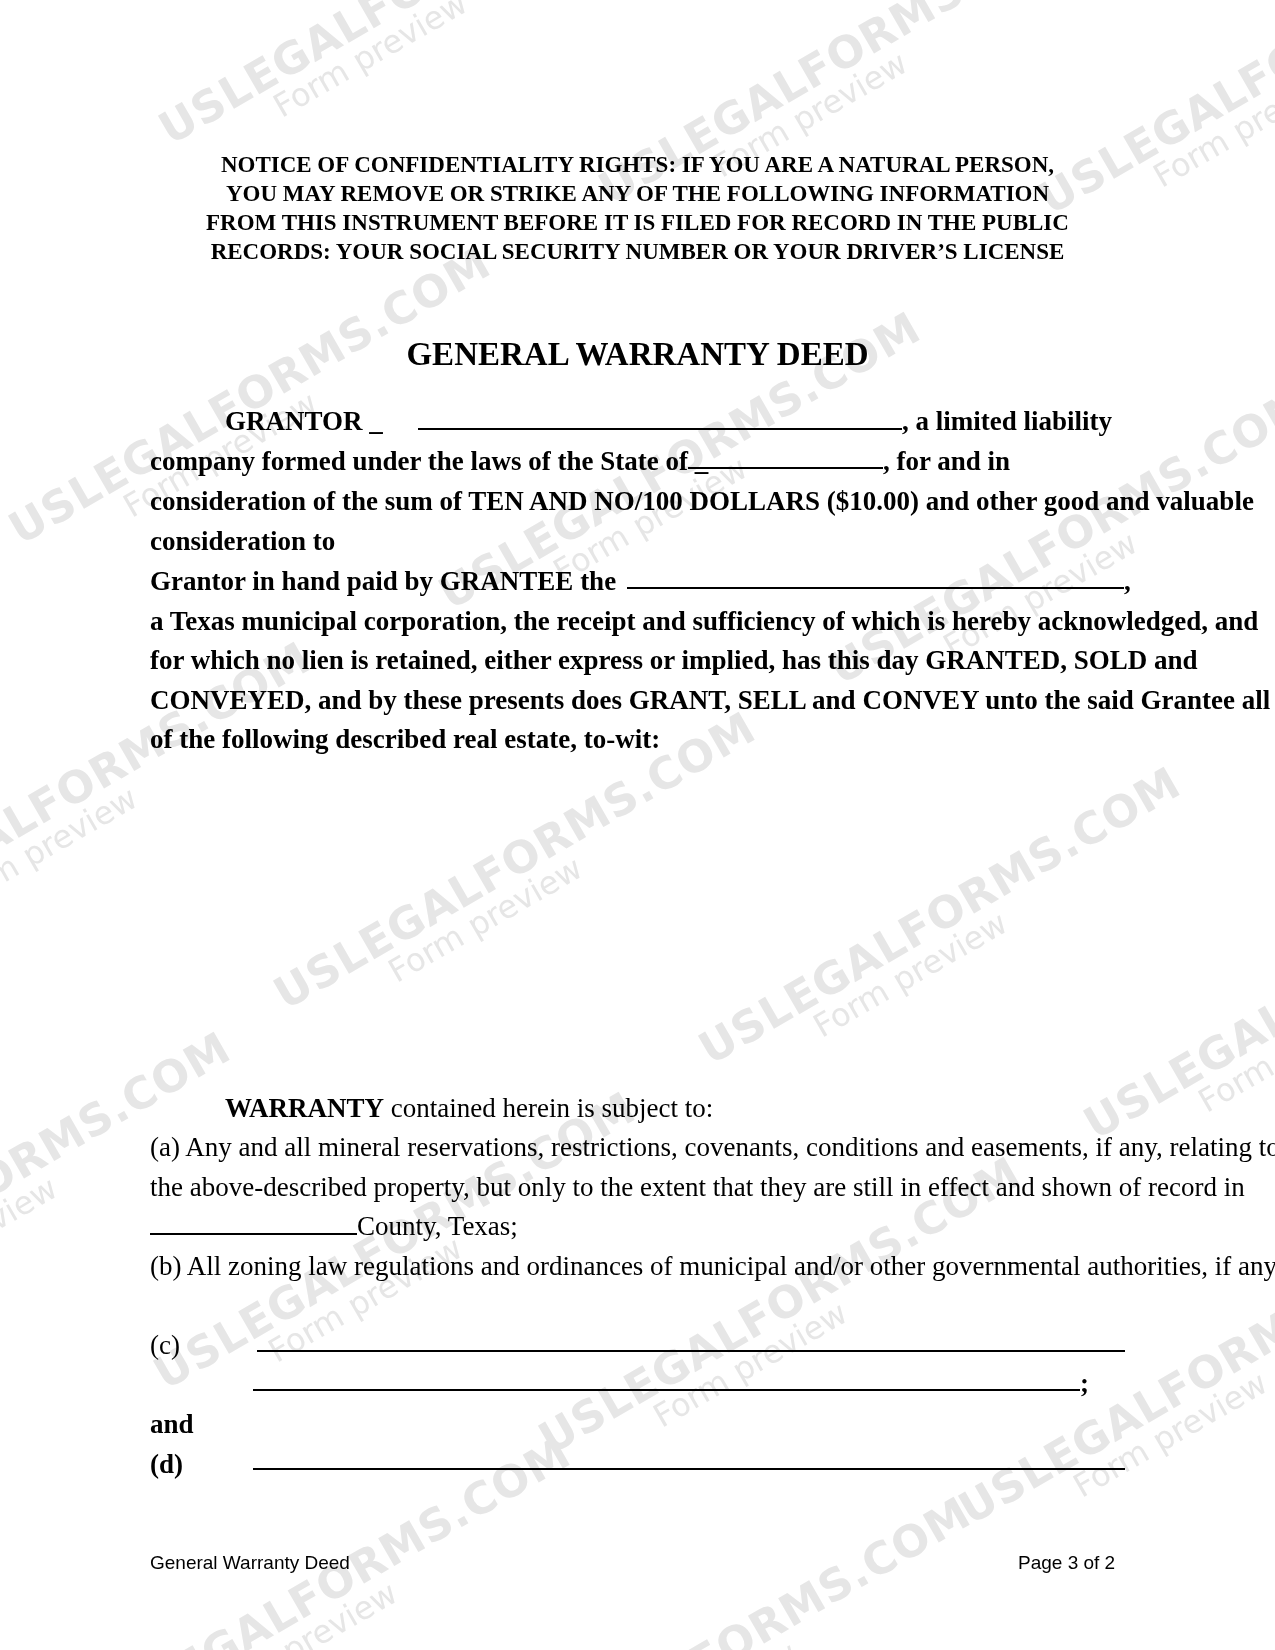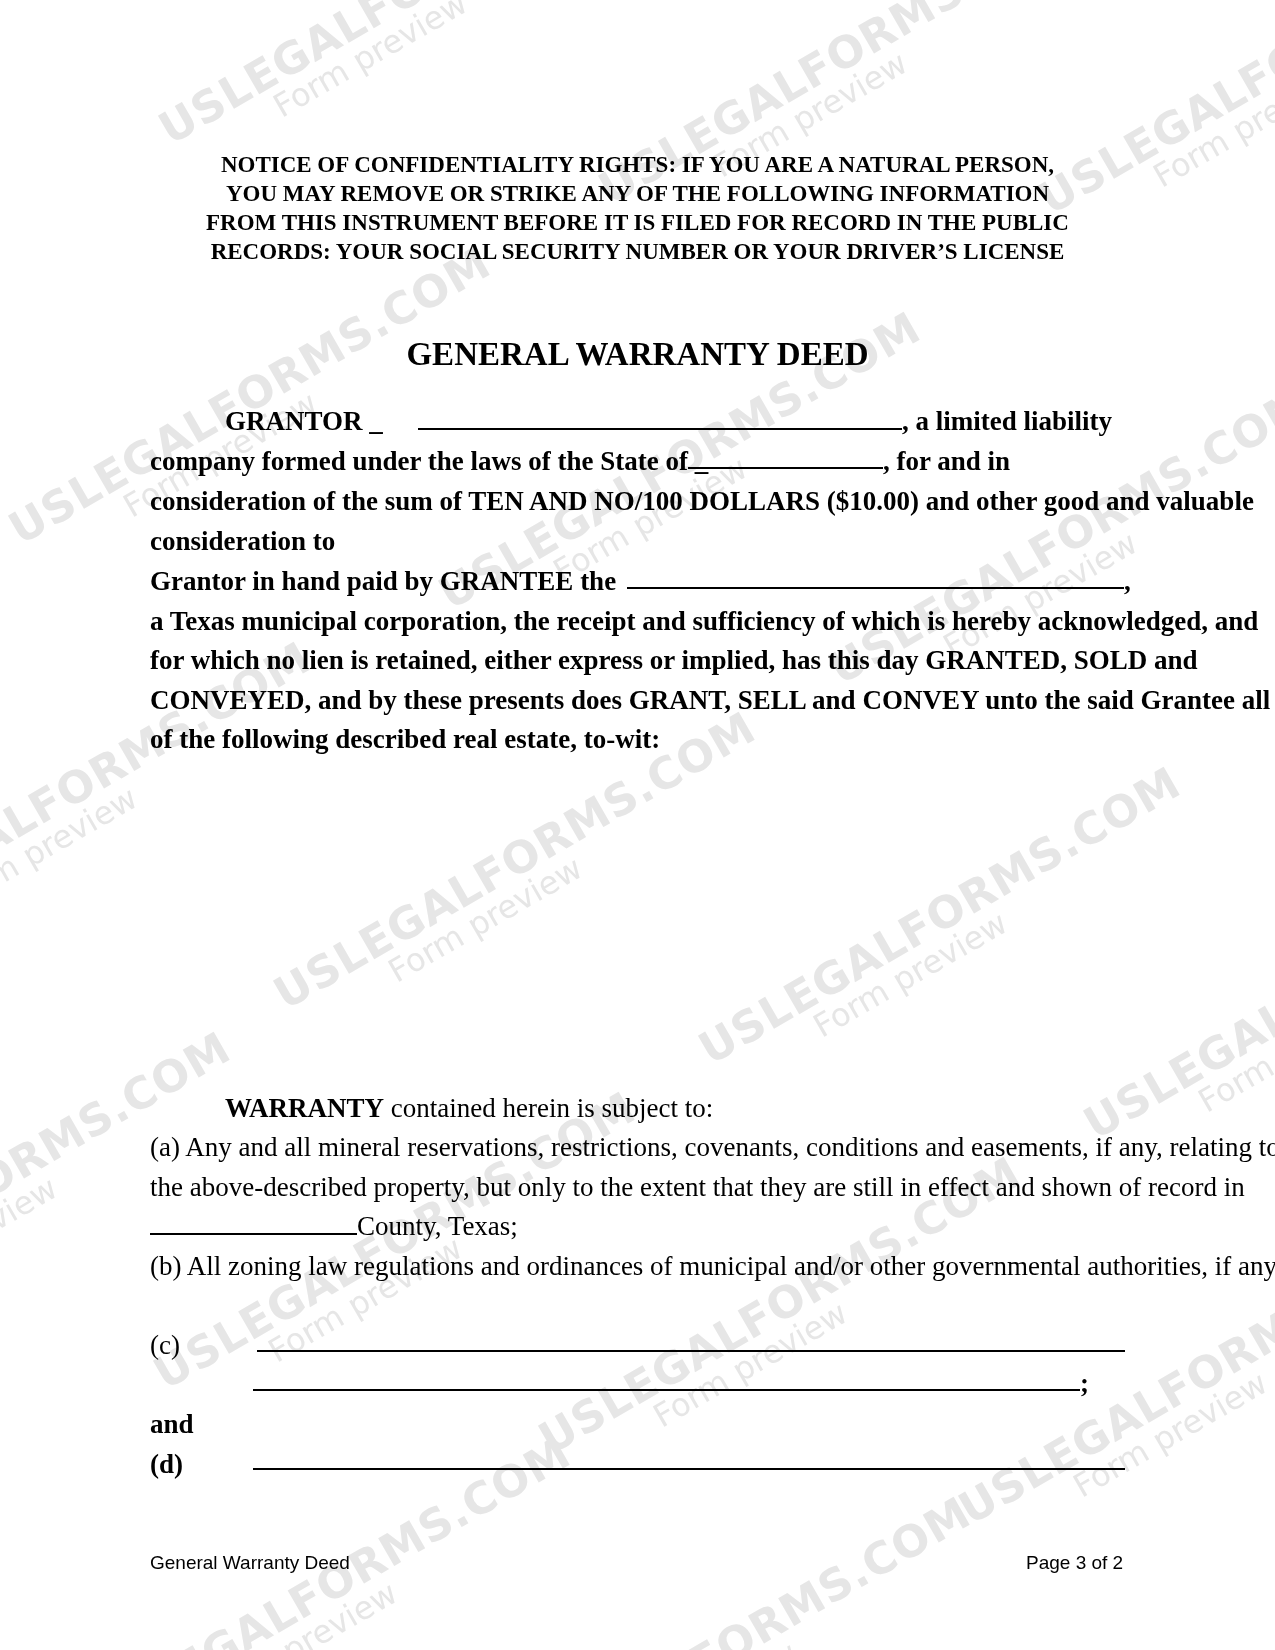--- a/index.html
+++ b/index.html
@@ -129,14 +129,14 @@
   <div class="line" style="left:150px; top:1330px;">(c)</div>
   <div class="rule" style="left:257px; width:868px; top:1350px;"></div>
   <div class="rule" style="left:253px; width:827px; top:1389px;"></div>
   <div class="line b" style="left:1080px; top:1368px;">;</div>
 
   <div class="line b" style="left:150px; top:1409px;">and</div>
   <div class="line b" style="left:150px; top:1449px;">(d)</div>
   <div class="rule" style="left:253px; width:872px; top:1468px;"></div>
 
   <div class="footer" style="left:150px;">General Warranty Deed</div>
-  <div class="footer" style="left:1018px;margin-left:8px;">Page 3 of 2</div>
+  <div class="footer" style="left:1018px;">Page 3 of 2</div>
 </div>
 
 </body></html>

